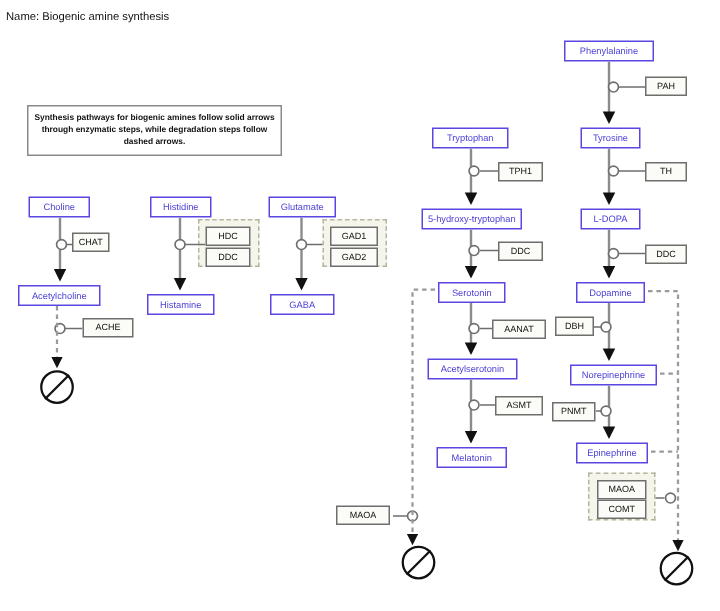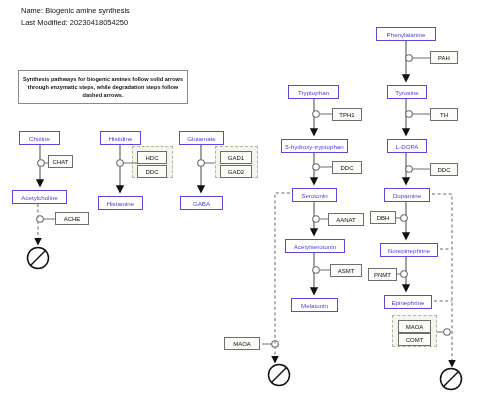--- a/index.html
+++ b/index.html
@@ -1,21 +1,21 @@
 <!DOCTYPE html>
 <html><head>
 <meta charset="utf-8">
 <style>
   html,body{margin:0;padding:0;background:#ffffff;}
   body{width:480px;height:407px;position:relative;overflow:hidden;
        font-family:"Liberation Sans","DejaVu Sans",sans-serif;}
 
   #canvas{position:absolute;left:0;top:0;width:480px;height:407px;}
 
-  .meta{position:absolute;left:21px;top:5px;font-size:7.5px;color:#111;line-height:11.5px;}
+  .meta{position:absolute;left:4px;top:5px;font-size:7.5px;color:#111;line-height:11.5px;}
   .meta div{white-space:nowrap;}
 
   .legend{position:absolute;left:18px;top:70px;width:170px;height:34px;
           border:1px solid #8a8a8a;background:#ffffff;box-sizing:border-box;
           display:flex;align-items:center;justify-content:center;}
   .legend p{margin:0;text-align:center;font-size:5.6px;font-weight:bold;color:#111;line-height:8.2px;}
 
   
   .node{position:absolute;box-sizing:border-box;border:1px solid #5a46e0;
         background:#ffffff;color:#4b3fd6;font-size:6.2px;
@@ -34,21 +34,20 @@
 
   .svgwrap{position:absolute;left:0;top:0;width:480px;height:407px;pointer-events:none;}
 </style>
 </head>
 <body>
 
 <div id="canvas">
 
   <div class="meta">
     <div>Name: Biogenic amine synthesis</div>
-    <div>Last Modified: 20230418054250</div>
   </div>
 
   <div class="legend">
     <p>Synthesis pathways for biogenic amines follow solid arrows through enzymatic steps, while degradation steps follow dashed arrows.</p>
   </div>
 
   <div id="groups-layer">
       <div class="group" style="left: 132px; top: 146px; width: 41px; height: 32px;"></div>
       <div class="group" style="left: 215px; top: 146px; width: 43px; height: 32px;"></div>
       <div class="group" style="left: 392px; top: 315px; width: 45px; height: 32px;"></div>

